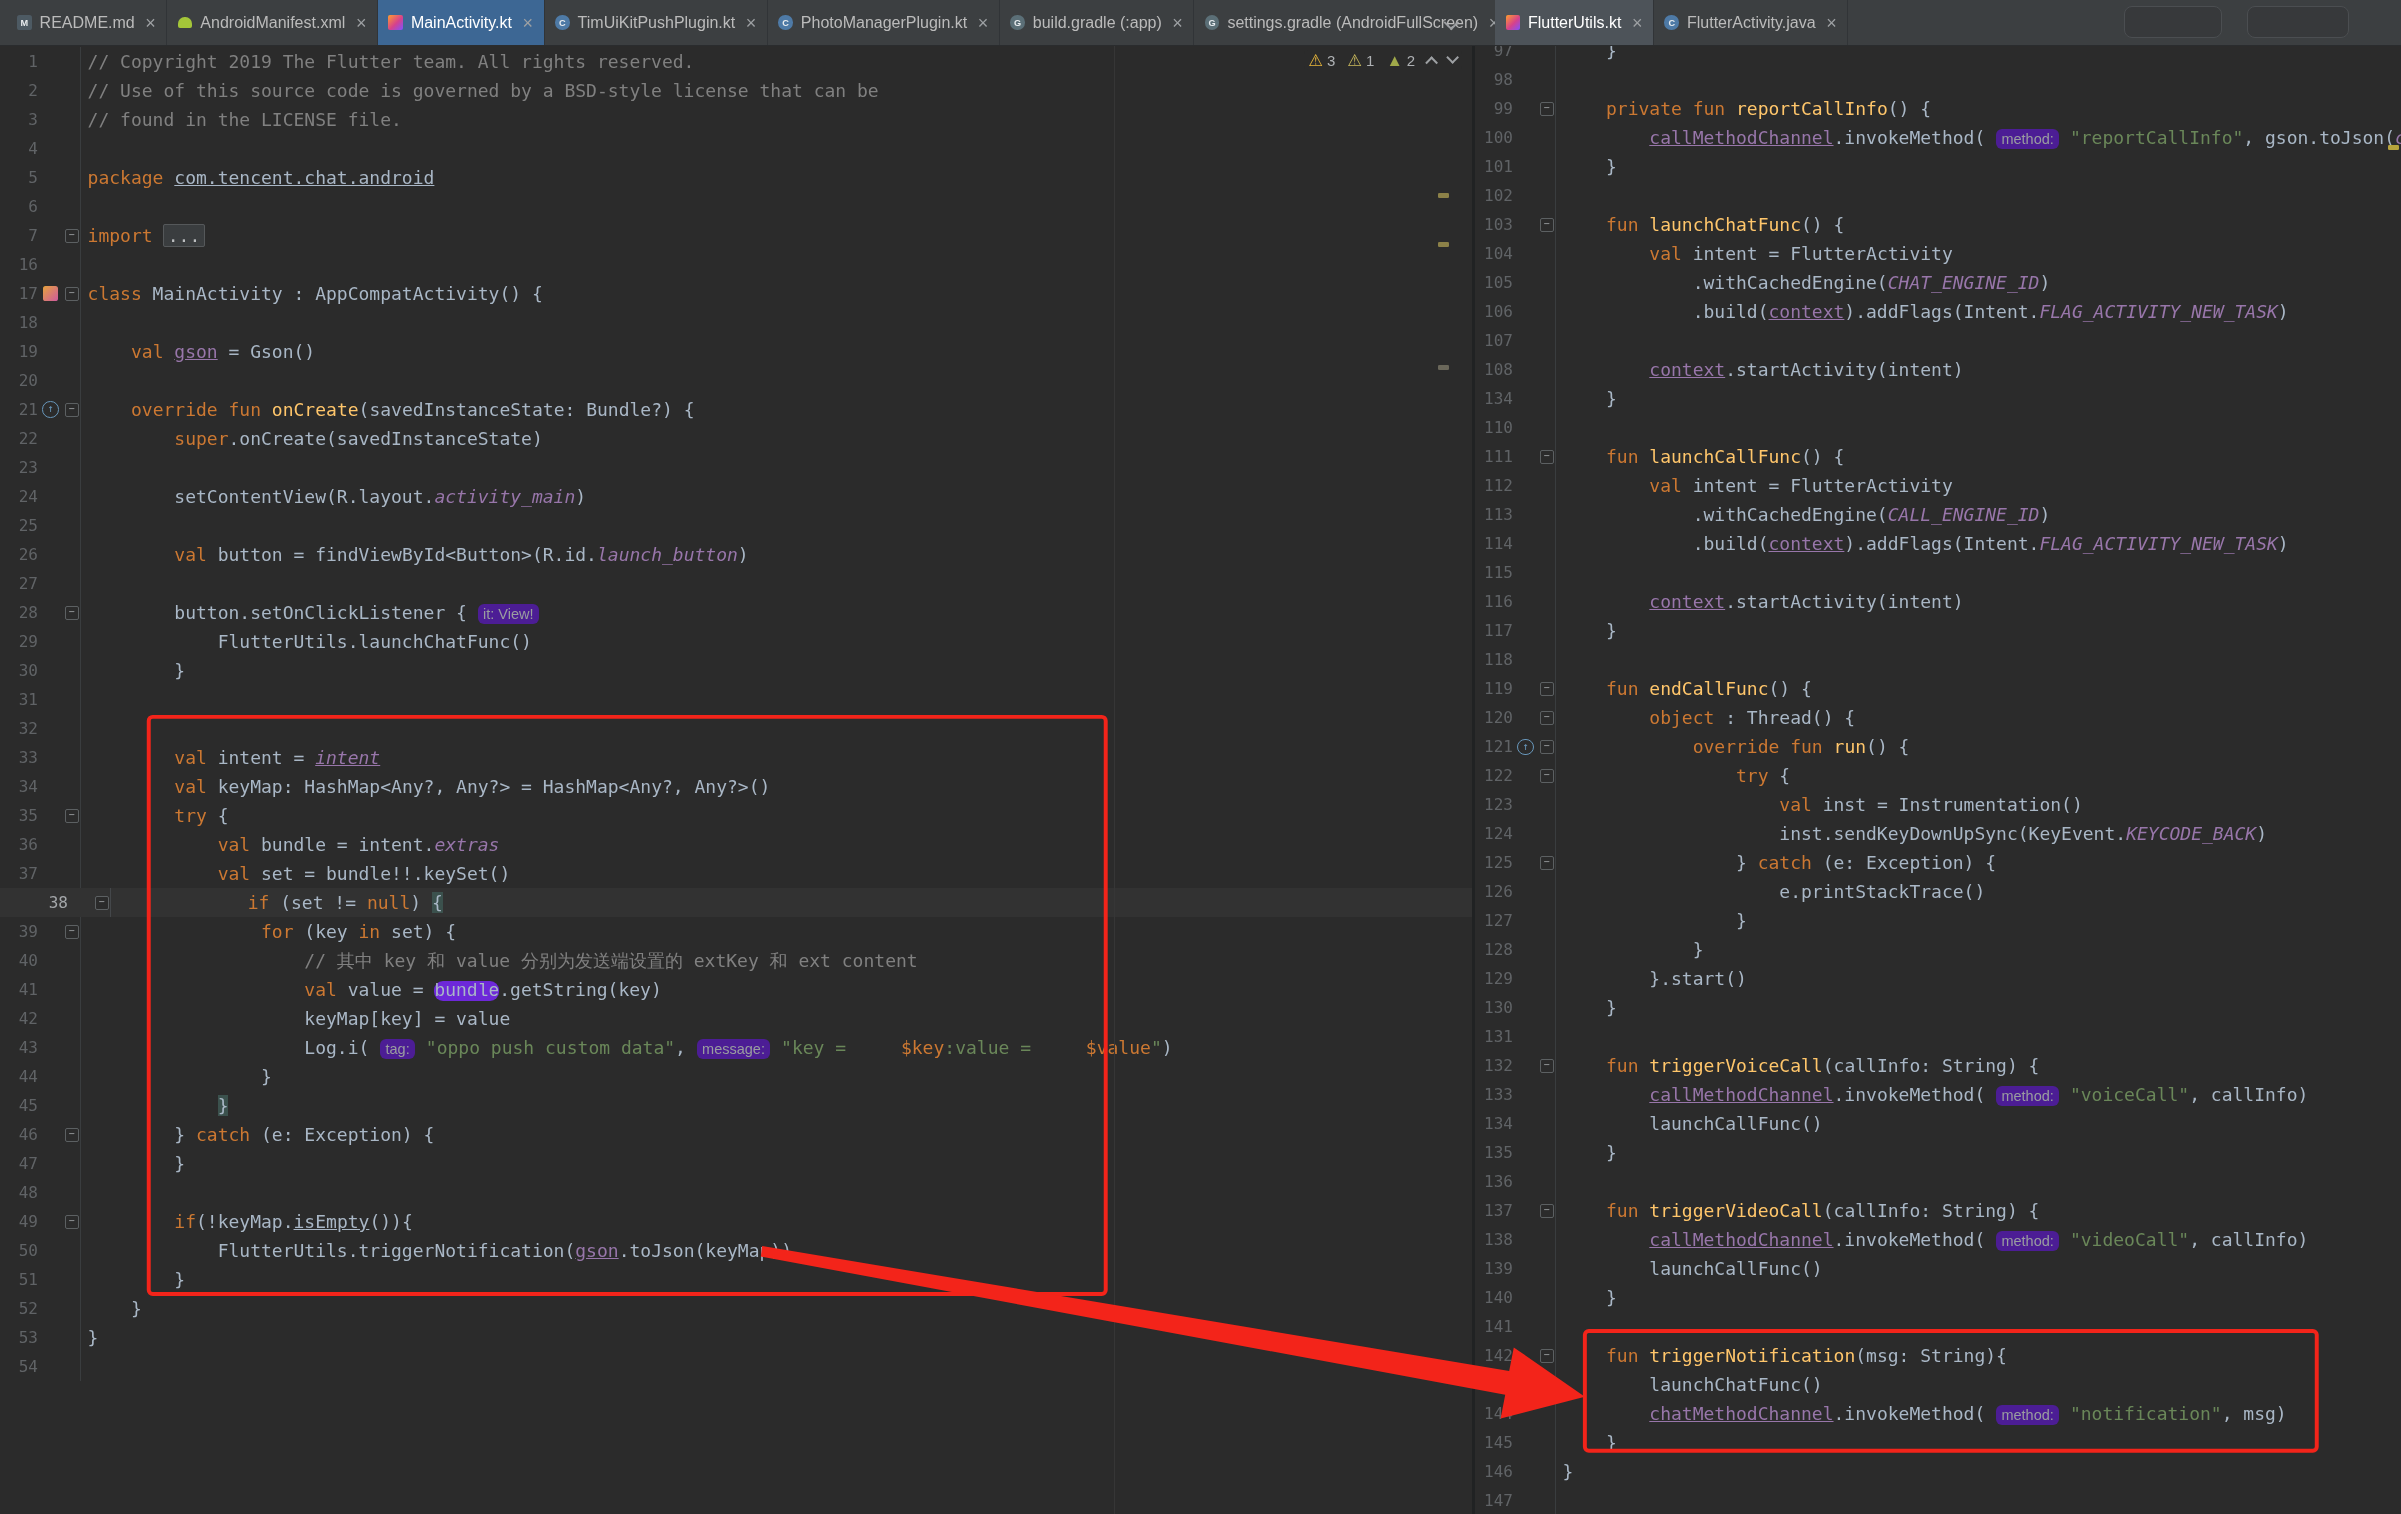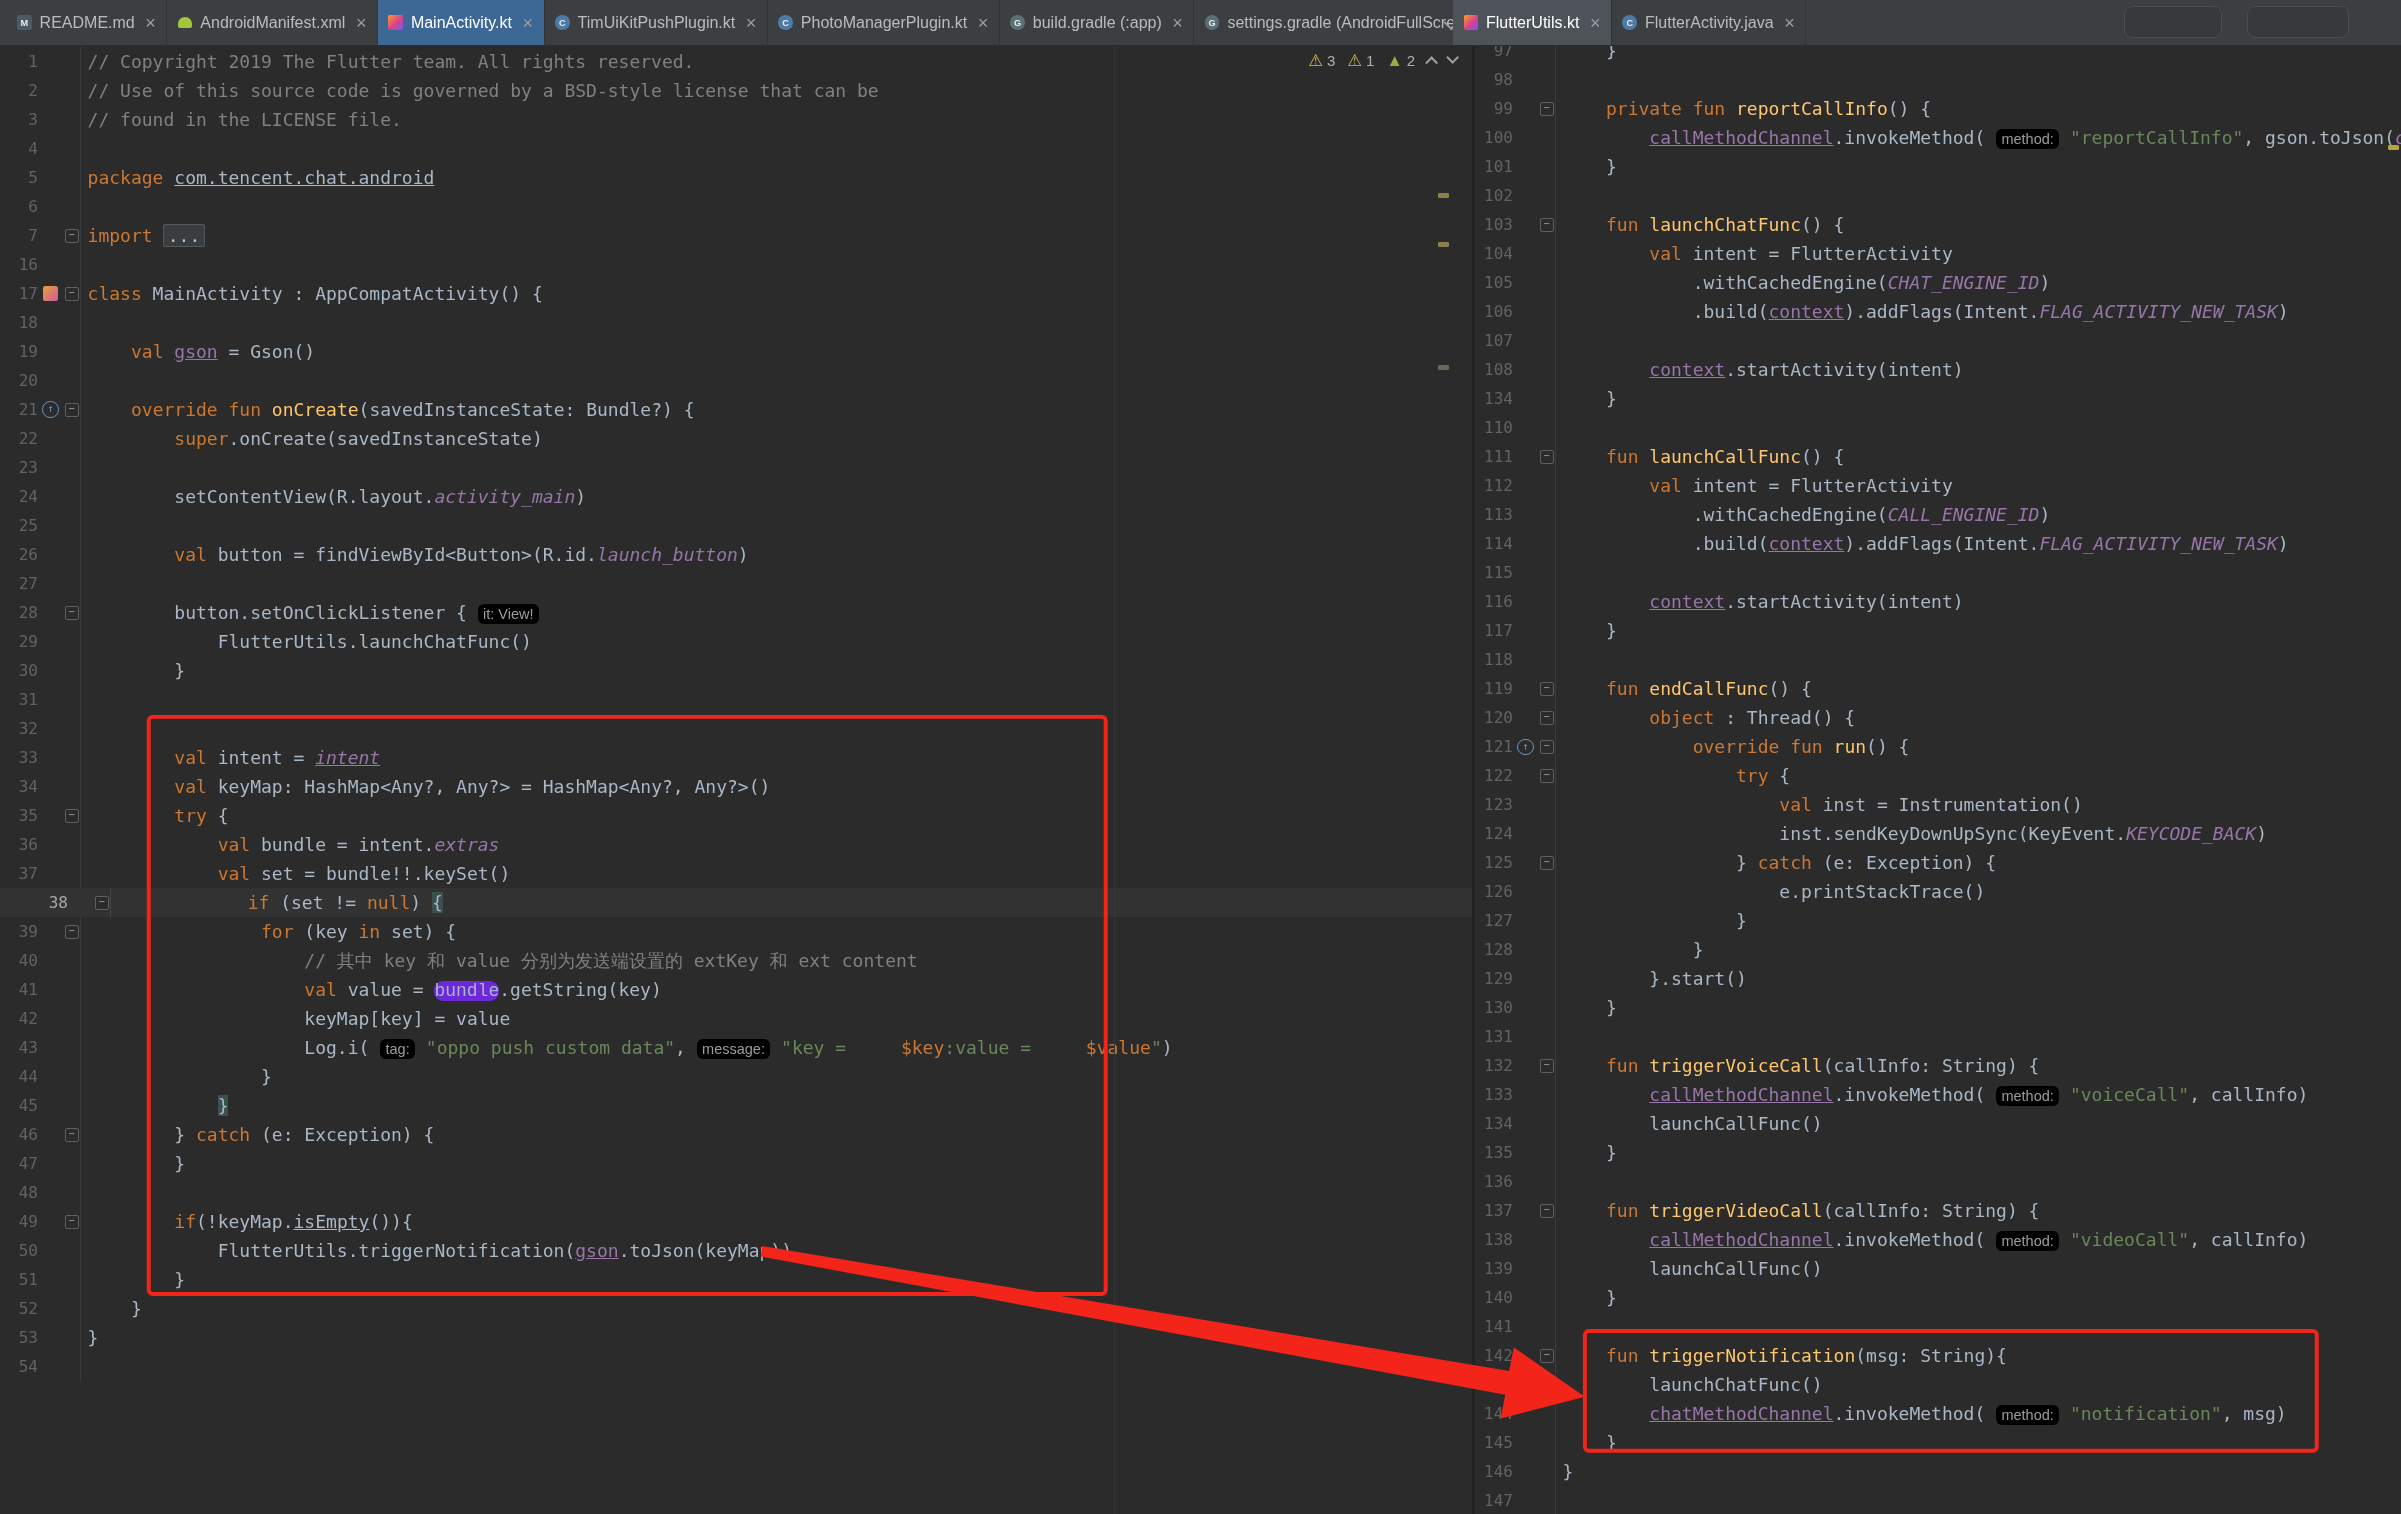--- a/index.html
+++ b/index.html
@@ -2,21 +2,21 @@
 <html style="font-size:10.5px"><head>
 <meta charset="utf-8">
 <style>
   html,body{margin:0;padding:0;background:#1e1f22;}
   #app{position:relative;width:2401px;height:1514px;background:#2b2b2b;overflow:hidden;font-family:"DejaVu Sans Mono",monospace;}
 
   
   .tabbar{position:absolute;left:0;top:0;width:2401px;height:45px;background:#3c3f41;border-bottom:0.7px solid #2a2c2e;z-index:3;}
   .tabs{position:absolute;top:0;height:45px;display:flex;align-items:stretch;}
   .tabs-left{left:6.6px;}
-  .tabs-right{left:1453px;}
+  .tabs-right{left:1495px;}
   .tab{display:flex;align-items:center;padding:0 10.5px;border-right:0.7px solid #313437;color:#bbbbbb;font:16px "Liberation Sans",sans-serif;gap:8px;white-space:nowrap;}
   .tabs-left .tab.active{background:#3d6794;color:#ffffff;}
   .tabs-right .tab.active{background:#4d5359;color:#ffffff;}
   .ti{width:14.5px;height:14.5px;display:inline-flex;align-items:center;justify-content:center;border-radius:2.6px;font:700 9.2px "Liberation Sans",sans-serif;color:#e8ecef;flex:none;}
   .ti-markdown{background:#4d5a63;}
   .ti-android{background:#a4c639;width:14.5px;height:10.5px;border-radius:6.6px 6.6px 2px 2px;}
   .ti-kotlin{background:linear-gradient(135deg,#ff9e2c 0%,#d6418c 55%,#7f52ff 100%);border-radius:2px;}
   .ti-kotlin-class{background:#4e7aa6;border-radius:50%;}
   .ti-java-class{background:#4e7aa6;border-radius:50%;}
   .ti-gradle{background:#5b6f77;border-radius:50%;}
@@ -53,21 +53,21 @@
   .sg-c{color:#808080;}
   .sg-k{color:#cc7832;}
   .sg-f{color:#ffc66b;}
   .sg-fu{color:#ffc66b;}
   .sg-s{color:#6a8759;}
   .sg-t{color:#cc7832;margin-left:44px;}
   .sg-pi{color:#9876aa;font-style:italic;}
   .sg-pu{color:#9876aa;text-decoration:underline;}
   .sg-piu{color:#9876aa;font-style:italic;text-decoration:underline;}
   .sg-du{color:#a9b7c6;text-decoration:underline;}
-  .sg-h{color:#9a9da0;background:#000000;border-radius:6px;padding:2px 5.3px;font:14.5px "Liberation Sans",sans-serif;text-align:center;}
+  .sg-h{color:#9a9da0;background:#4c1d95;border-radius:6px;padding:2px 5.3px;font:14.5px "Liberation Sans",sans-serif;text-align:center;}
   .sg-fd{color:#bcbec0;background:#3a3d3f;border:0.7px solid #55585a;border-radius:2px;padding:0 3.3px;}
   .sg-bm{background:#3b514d;}
   .sg-hi{background:#6d28d9;border-radius:9px;font-family:Liberation Mono, monospace;}
 
   
   .insp{position:absolute;top:5.3px;right:10.5px;display:flex;align-items:center;gap:12px;z-index:5;background:rgba(43,43,43,.85);padding:1.3px 4px;border-radius:4px;}
   .insp .item{display:flex;align-items:center;gap:4px;font:15px "Liberation Sans",sans-serif;color:#aeb1b4;}
   .insp .glyph{font-size:16.5px;line-height:16.5px;}
   .chev{width:7.2px;height:7.2px;border-right:2px solid #9da0a3;border-bottom:2px solid #9da0a3;}
   .chev.up{transform:rotate(-135deg);margin-top:5.3px;}

